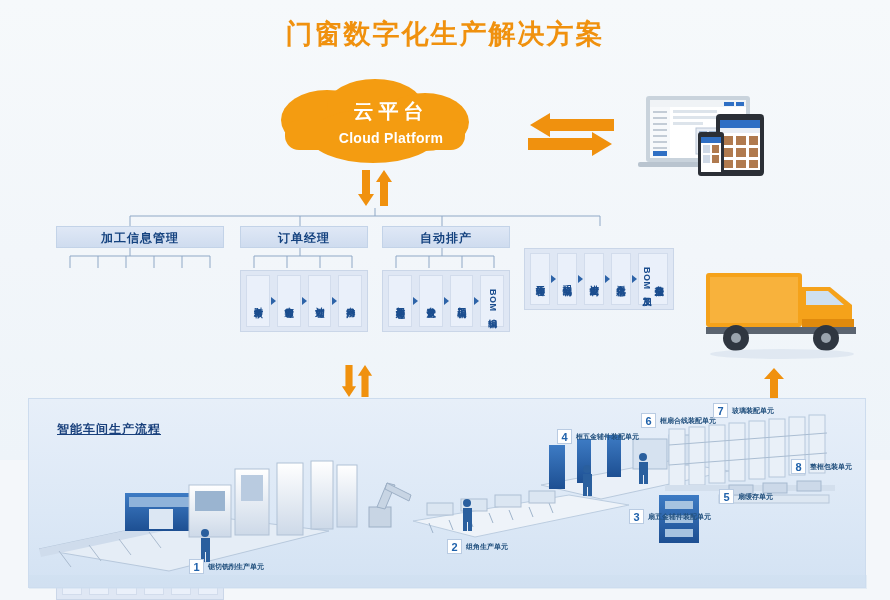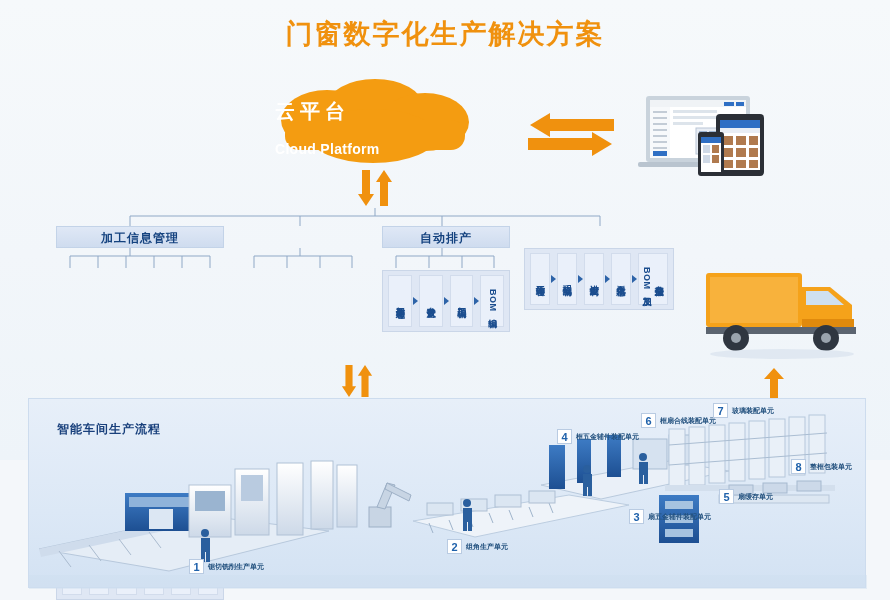--- a/index.html
+++ b/index.html
@@ -17,25 +17,25 @@
     position: absolute; top: 16px; left: 0; width: 890px;
     text-align: center;
     font-size: 27px; font-weight: bold; letter-spacing: 2px;
     color: #f0910e;
   }
 
   
   .cloud-wrap { position: absolute; left: 265px; top: 78px; width: 220px; height: 90px; }
   .cloud-svg { position: absolute; left: 0; top: 0; }
   .cloud-text {
-    position: absolute; left: 10px; top: 20px; width: 220px; 
+    position: absolute; left: 16px; top: 20px; width: 220px; text-align: center;
     color: #ffffff; pointer-events: none;
   }
   .cloud-cn { font-size: 20px; font-weight: bold; letter-spacing: 5px; }
-  .cloud-en { font-size: 14px; font-weight: bold; margin-top: 16px; letter-spacing: .3px; }
+  .cloud-en { font-size: 14px; font-weight: bold; margin-top: 5px; letter-spacing: .3px; }
 
   
   .vpair { position: absolute; width: 34px; height: 36px; }
   .vpair svg { display: block; }
 
   
   .harrows { position: absolute; left: 528px; top: 112px; width: 86px; height: 44px; }
 
   
   .devices { position: absolute; left: 628px; top: 88px; width: 160px; height: 90px; }
@@ -87,21 +87,21 @@
   }
 
   
   .workshop {
     position: absolute; left: 28px; top: 398px; width: 838px; height: 190px;
     background: linear-gradient(180deg,#e7eff9 0%,#dce8f6 60%,#d3e2f3 100%);
     border: 1px solid #cddcee;
   }
   .ws-title {
     position: absolute; left: 28px; top: 22px;
-    font-size: 12px; font-weight: bold; color: #19407c; letter-spacing: 1px;
+    font-size: 12px; font-weight: bold; color: #19407c; letter-spacing: 1px; text-decoration: underline;
   }
   .ws-scene { position: absolute; left: 0; top: 0; width: 838px; height: 190px; }
 
   .wlabel { position: absolute; display: flex; align-items: center; gap: 4px; }
   .wnum {
     width: 15px; height: 15px; background: #ffffff; border: 1px solid #b9cbe2;
     color: #2062ab; font-size: 11px; font-weight: bold;
     display: flex; align-items: center; justify-content: center;
   }
   .wtxt { font-size: 7px; color: #24527f; font-weight: bold; white-space: nowrap; }
@@ -280,20 +280,40 @@
       <div class="cell" style="width:24px">
           <span class="vtext">订单自动结算</span>
         </div>
       <div class="tri"></div>
       <div class="cell" style="width:24px">
           <span class="vtext">人工结算</span>
         </div>
     </div>
   </div>
 
+  <div class="module" style="left:240px; top:226px; width:128px;">
+    <div class="mod-head">订单经理</div>
+    <div class="mod-body">
+      <div class="cell" style="width:24px">
+          <span class="vtext">财务审核</span>
+        </div>
+      <div class="tri"></div>
+      <div class="cell" style="width:24px">
+          <span class="vtext">余额管理</span>
+        </div>
+      <div class="tri"></div>
+      <div class="cell" style="width:24px">
+          <span class="vtext">计划管理</span>
+        </div>
+      <div class="tri"></div>
+      <div class="cell" style="width:24px">
+          <span class="vtext">自动排产</span>
+        </div>
+    </div>
+  </div>
 
   <div class="module" style="left:382px; top:226px; width:128px;">
     <div class="mod-head">自动排产</div>
     <div class="mod-body">
       <div class="cell" style="width:24px">
           <span class="vtext">加工信息管理</span>
         </div>
       <div class="tri"></div>
       <div class="cell" style="width:24px">
           <span class="vtext">参数设置</span>

